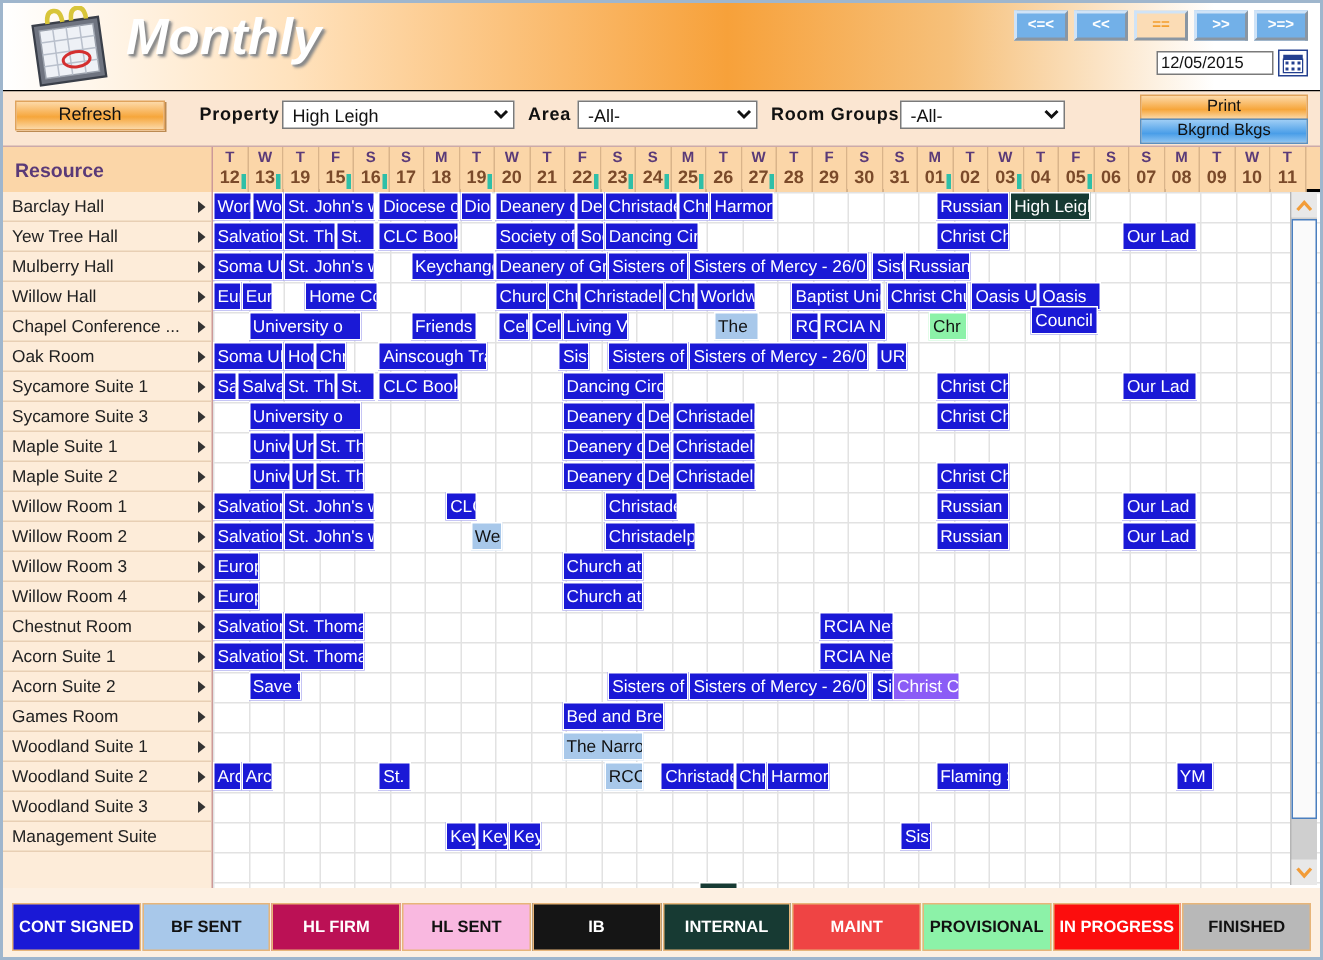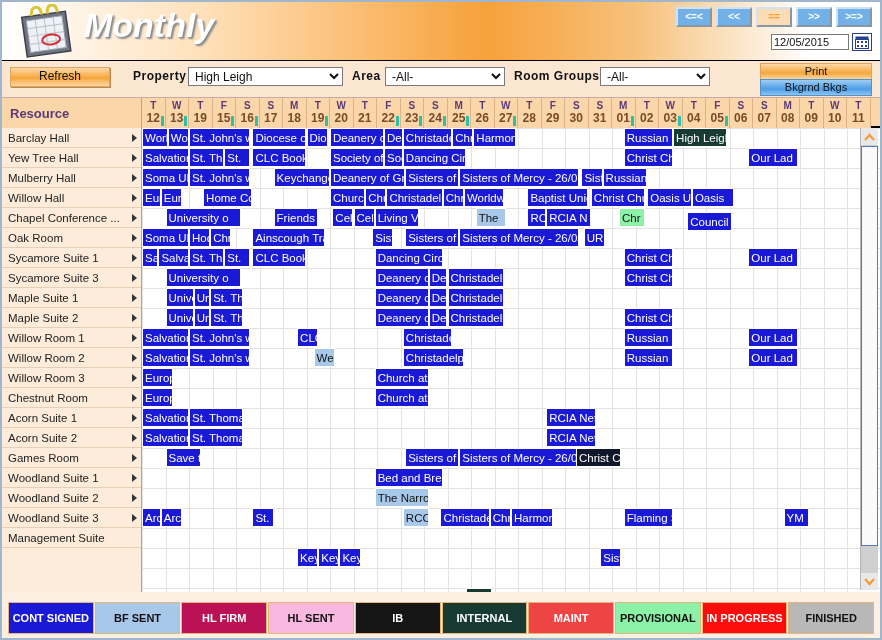--- a/index.html
+++ b/index.html
@@ -356,20 +356,24 @@
           <div class="rlab">
             <span class="t">Willow Room 1</span>
             <i class="exp"></i>
           </div>
           <div class="rlab">
             <span class="t">Willow Room 2</span>
             <i class="exp"></i>
           </div>
           <div class="rlab">
             <span class="t">Willow Room 3</span>
+            <i class="exp"></i>
+          </div>
+          <div class="rlab">
+            <span class="t">Willow Room 4</span>
             <i class="exp"></i>
           </div>
           <div class="rlab">
             <span class="t">Chestnut Room</span>
             <i class="exp"></i>
           </div>
           <div class="rlab">
             <span class="t">Acorn Suite 1</span>
             <i class="exp"></i>
           </div>
@@ -496,21 +500,21 @@
           <div class="bkg" style="left: 549.9px; width: 42.3px; top: 60px; background: rgb(26, 25, 214); color: rgb(255, 255, 255);">Oasis</div>
           <div class="bkg" style="left: 23.5px; width: 75.2px; top: 80px; background: rgb(26, 25, 214); color: rgb(255, 255, 255);">University o</div>
           <div class="bkg" style="left: 131.6px; width: 44.65px; top: 80px; background: rgb(26, 25, 214); color: rgb(255, 255, 255);">Friends</div>
           <div class="bkg" style="left: 190.35px; width: 21.15px; top: 80px; background: rgb(26, 25, 214); color: rgb(255, 255, 255);">Cel</div>
           <div class="bkg" style="left: 211.5px; width: 21.15px; top: 80px; background: rgb(26, 25, 214); color: rgb(255, 255, 255);">Cel</div>
           <div class="bkg" style="left: 232.65px; width: 44.65px; top: 80px; background: rgb(26, 25, 214); color: rgb(255, 255, 255);">Living V</div>
           <div class="bkg" style="left: 333.7px; width: 30.55px; top: 80px; background: rgb(168, 200, 234); color: rgb(17, 17, 17);">The</div>
           <div class="bkg" style="left: 385.4px; width: 18.8px; top: 80px; background: rgb(26, 25, 214); color: rgb(255, 255, 255);">RC</div>
           <div class="bkg" style="left: 404.2px; width: 44.65px; top: 80px; background: rgb(26, 25, 214); color: rgb(255, 255, 255);">RCIA N</div>
           <div class="bkg" style="left: 477.05px; width: 25.85px; top: 80px; background: rgb(140, 242, 168); color: rgb(17, 17, 17);">Chr</div>
-          <div class="bkg" style="left: 545.2px; width: 44.65px; top: 84px; background: rgb(26, 25, 214); color: rgb(255, 255, 255);">Council</div>
+          <div class="bkg" style="left: 545.2px; width: 44.65px; top: 76px; background: rgb(26, 25, 214); color: rgb(255, 255, 255);">Council</div>
           <div class="bkg" style="left: 0px; width: 47px; top: 100px; background: rgb(26, 25, 214); color: rgb(255, 255, 255);">Soma UK S</div>
           <div class="bkg" style="left: 47px; width: 21.15px; top: 100px; background: rgb(26, 25, 214); color: rgb(255, 255, 255);">Hod</div>
           <div class="bkg" style="left: 68.15px; width: 21.15px; top: 100px; background: rgb(26, 25, 214); color: rgb(255, 255, 255);">Chr</div>
           <div class="bkg" style="left: 110.45px; width: 72.85px; top: 100px; background: rgb(26, 25, 214); color: rgb(255, 255, 255);">Ainscough Train</div>
           <div class="bkg" style="left: 230.3px; width: 21.15px; top: 100px; background: rgb(26, 25, 214); color: rgb(255, 255, 255);">Sist</div>
           <div class="bkg" style="left: 263.2px; width: 54.05px; top: 100px; background: rgb(26, 25, 214); color: rgb(255, 255, 255);">Sisters of Mercy</div>
           <div class="bkg" style="left: 317.25px; width: 119.85px; top: 100px; background: rgb(26, 25, 214); color: rgb(255, 255, 255);">Sisters of Mercy - 26/05/2</div>
           <div class="bkg" style="left: 441.8px; width: 21.15px; top: 100px; background: rgb(26, 25, 214); color: rgb(255, 255, 255);">URO</div>
           <div class="bkg" style="left: 0px; width: 16.45px; top: 120px; background: rgb(26, 25, 214); color: rgb(255, 255, 255);">Sal</div>
           <div class="bkg" style="left: 16.45px; width: 30.55px; top: 120px; background: rgb(26, 25, 214); color: rgb(255, 255, 255);">Salvatio</div>
@@ -557,21 +561,21 @@
           <div class="bkg" style="left: 0px; width: 47px; top: 280px; background: rgb(26, 25, 214); color: rgb(255, 255, 255);">Salvation A</div>
           <div class="bkg" style="left: 47px; width: 54.05px; top: 280px; background: rgb(26, 25, 214); color: rgb(255, 255, 255);">St. Thomas</div>
           <div class="bkg" style="left: 404.2px; width: 49.35px; top: 280px; background: rgb(26, 25, 214); color: rgb(255, 255, 255);">RCIA Netwo</div>
           <div class="bkg" style="left: 0px; width: 47px; top: 300px; background: rgb(26, 25, 214); color: rgb(255, 255, 255);">Salvation A</div>
           <div class="bkg" style="left: 47px; width: 54.05px; top: 300px; background: rgb(26, 25, 214); color: rgb(255, 255, 255);">St. Thomas</div>
           <div class="bkg" style="left: 404.2px; width: 49.35px; top: 300px; background: rgb(26, 25, 214); color: rgb(255, 255, 255);">RCIA Netwo</div>
           <div class="bkg" style="left: 23.5px; width: 35.25px; top: 320px; background: rgb(26, 25, 214); color: rgb(255, 255, 255);">Save th</div>
           <div class="bkg" style="left: 263.2px; width: 54.05px; top: 320px; background: rgb(26, 25, 214); color: rgb(255, 255, 255);">Sisters of Mercy</div>
           <div class="bkg" style="left: 317.25px; width: 119.85px; top: 320px; background: rgb(26, 25, 214); color: rgb(255, 255, 255);">Sisters of Mercy - 26/0</div>
           <div class="bkg" style="left: 439.45px; width: 21.15px; top: 320px; background: rgb(26, 25, 214); color: rgb(255, 255, 255);">Sist</div>
-          <div class="bkg" style="left: 434px; width: 44.65px; top: 320px; background: #0f172a; color: rgb(255, 255, 255);">Christ C</div>
+          <div class="bkg" style="left: 453px; width: 44.65px; top: 320px; background: #8b5cf6; color: rgb(255, 255, 255);">Christ C</div>
           <div class="bkg" style="left: 232.65px; width: 68.15px; top: 340px; background: rgb(26, 25, 214); color: rgb(255, 255, 255);">Bed and Breakf</div>
           <div class="bkg" style="left: 232.65px; width: 54.05px; top: 360px; background: rgb(168, 200, 234); color: rgb(17, 17, 17);">The Narrow</div>
           <div class="bkg" style="left: 0px; width: 18.8px; top: 380px; background: rgb(26, 25, 214); color: rgb(255, 255, 255);">Arc</div>
           <div class="bkg" style="left: 18.8px; width: 21.15px; top: 380px; background: rgb(26, 25, 214); color: rgb(255, 255, 255);">Arc</div>
           <div class="bkg" style="left: 110.45px; width: 21.15px; top: 380px; background: rgb(26, 25, 214); color: rgb(255, 255, 255);">St.</div>
           <div class="bkg" style="left: 260.85px; width: 25.85px; top: 380px; background: rgb(168, 200, 234); color: rgb(17, 17, 17);">RCC</div>
           <div class="bkg" style="left: 298.45px; width: 49.35px; top: 380px; background: rgb(26, 25, 214); color: rgb(255, 255, 255);">Christadelphian</div>
           <div class="bkg" style="left: 347.8px; width: 21.15px; top: 380px; background: rgb(26, 25, 214); color: rgb(255, 255, 255);">Chr</div>
           <div class="bkg" style="left: 368.95px; width: 42.3px; top: 380px; background: rgb(26, 25, 214); color: rgb(255, 255, 255);">Harmon</div>
           <div class="bkg" style="left: 481.75px; width: 49.35px; top: 380px; background: rgb(26, 25, 214); color: rgb(255, 255, 255);">Flaming Sw</div>

